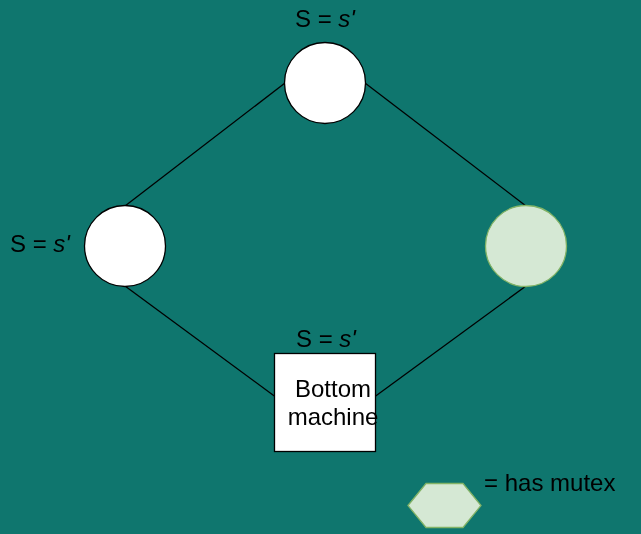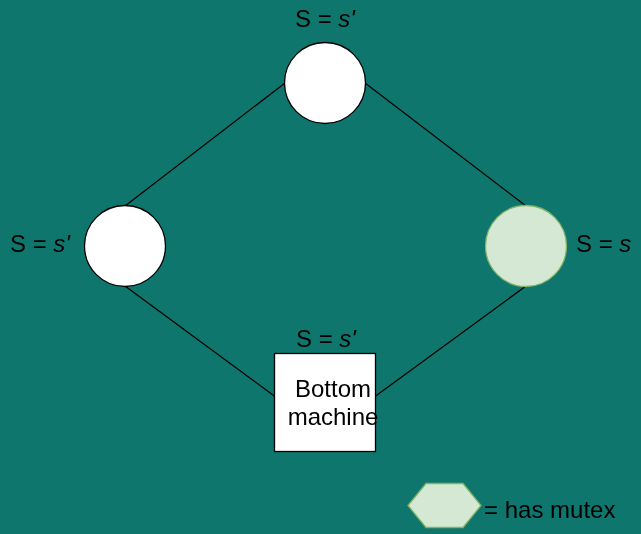--- a/index.html
+++ b/index.html
@@ -62,21 +62,20 @@
     <circle cx="526" cy="246" r="40.5" stroke-width="1.3" fill="#d5e8d4" stroke="#82b366"></circle>
     <rect x="274.5" y="353.5" width="101" height="98" stroke-width="1.3" fill="#ffffff" stroke="#000000"></rect>
 
     <polygon points="408,505.5 426,483.5 463,483.5 481,505.5 463,527.5 426,527.5" stroke-width="1.3" fill="#d5e8d4" stroke="#82b366"></polygon>
   </svg>
 
   <div class="label" style="left:295px; top:5px;"><span>S = </span><span class="var">s'</span></div>
 
   <div class="label" style="left:10px; top:230px;"><span>S = </span><span class="var">s'</span></div>
 
-  <div class="label" style="left:576px; top:230px;"><span>S = </span><span class="var">s</span></div>
 
   <div class="label" style="left:296px; top:325px;"><span>S = </span><span class="var">s'</span></div>
 
   <div class="machine-label">Bottom machine</div>
 
-  <div class="label" style="left:484px; top:496px;">= has mutex</div>
+  <div class="label" style="left:484px; top:469px;">= has mutex</div>
 
 </div>
 
 </body></html>

